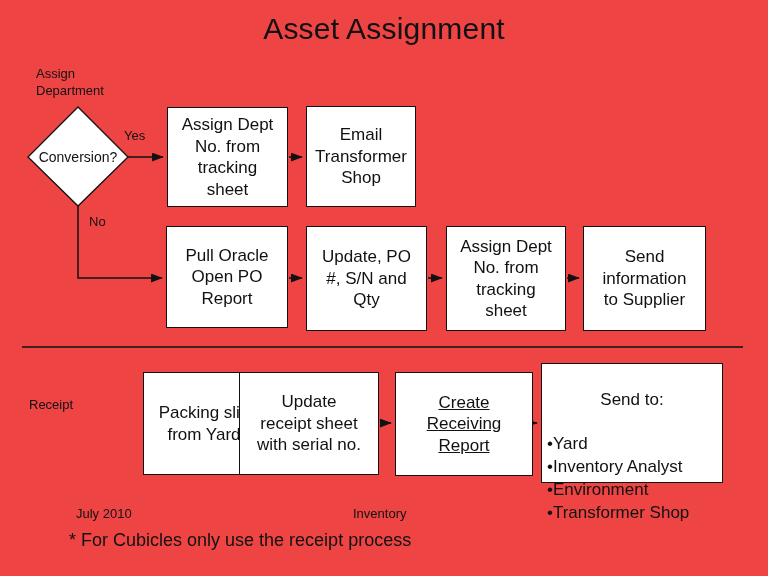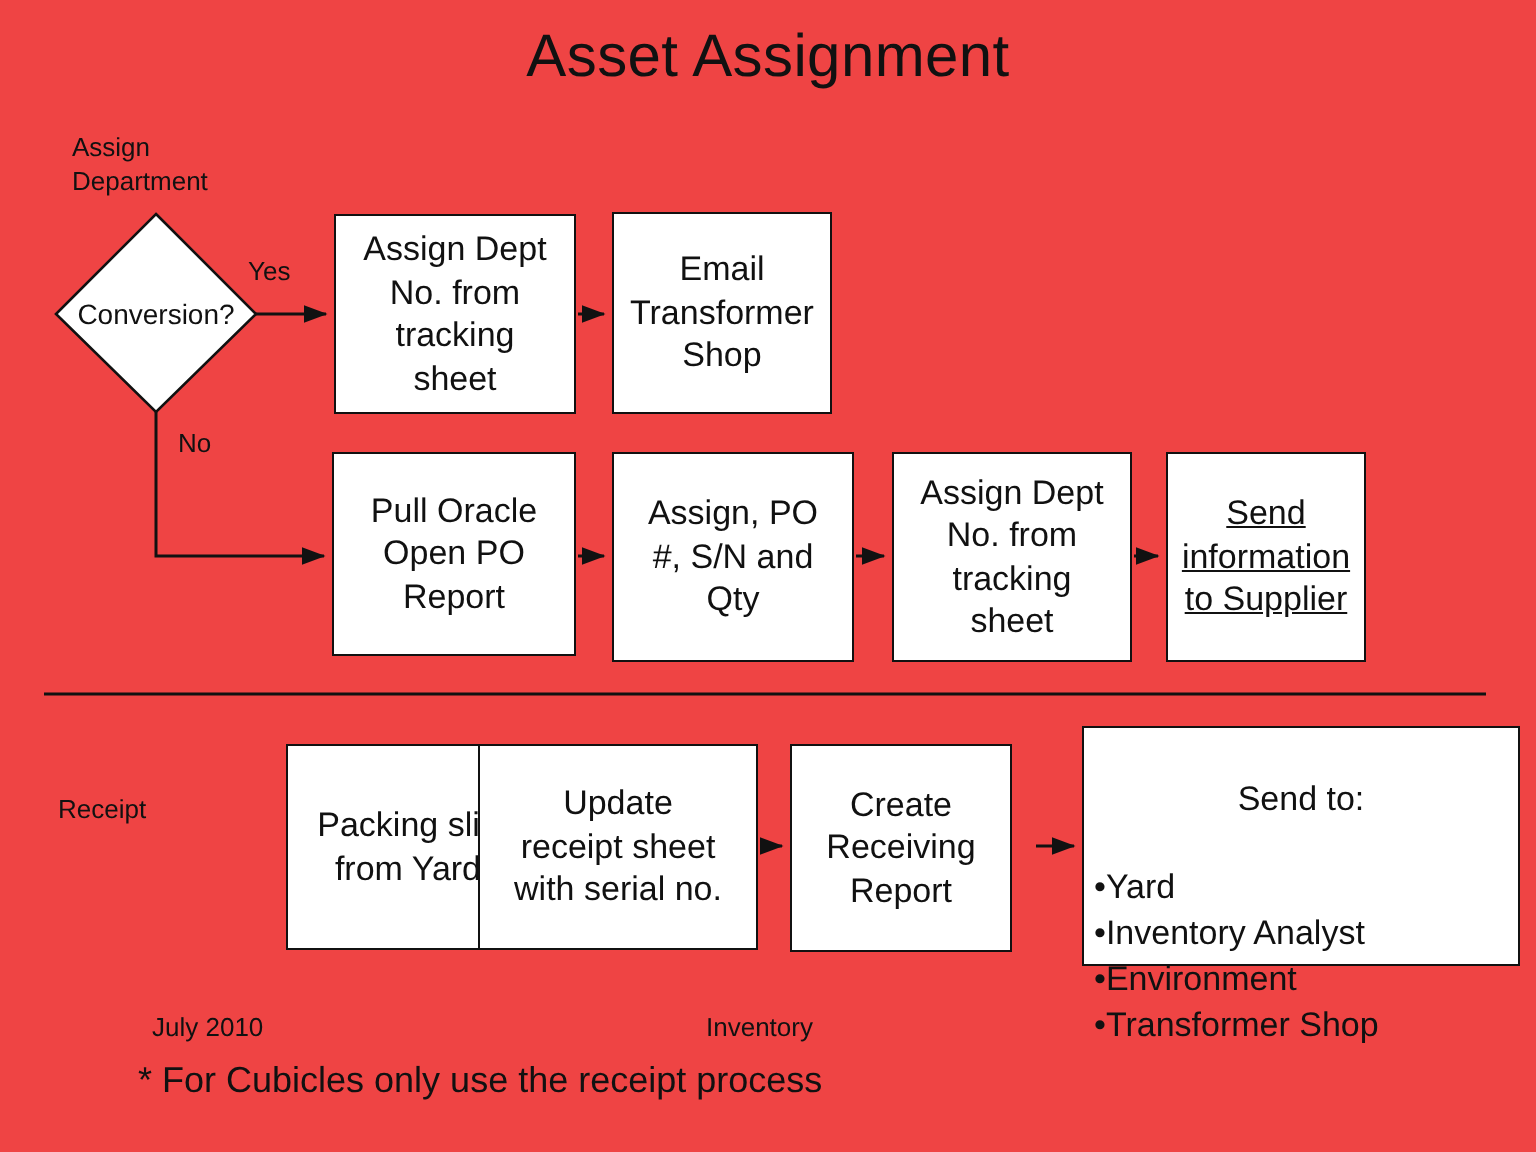--- a/index.html
+++ b/index.html
@@ -78,43 +78,43 @@
 No. from
 tracking
 sheet</div>
   <div class="box" style="left:306px; top:106px; width:110px; height:101px;">Email
 Transformer
 Shop</div>
 
   <div class="box" style="left:166px; top:226px; width:122px; height:102px;">Pull Oracle
 Open PO
 Report</div>
-  <div class="box" style="left:306px; top:226px; width:121px; height:105px;">Assign, PO
+  <div class="box" style="left:306px; top:226px; width:121px; height:105px;">Update, PO
 #, S/N and
 Qty</div>
   <div class="box" style="left:446px; top:226px; width:120px; height:105px;">Assign Dept
 No. from
 tracking
 sheet</div>
-  <div class="box" style="left:583px; top:226px; width:100px; height:105px;text-decoration:underline;">Send
+  <div class="box" style="left:583px; top:226px; width:123px; height:105px;">Send
 information
 to Supplier</div>
 
   <div class="label label-sm" style="left:29px; top:360px;margin-top:37px;">Receipt</div>
 
   <div class="box" style="left:99px; top:372px; width:122px; height:103px;margin-left:44px;">Packing slip
 from Yard</div>
   <div class="box" style="left:239px; top:372px; width:140px; height:103px;">Update
 receipt sheet
 with serial no.</div>
-  <div class="box" style="left:395px; top:372px; width:111px; height:104px;">Create
+  <div class="box" style="left:395px; top:372px; width:138px; height:104px;text-decoration:underline;">Create
 Receiving
 Report</div>
 
-  <div class="box sendto" style="left:541px; top:363px; width:219px; height:120px;">
+  <div class="box sendto" style="left:541px; top:363px; width:182px; height:120px;">
     <div class="sendto-heading">Send to:</div>
     <div class="sendto-items">
         <div>•Yard</div>
         <div>•Inventory Analyst</div>
         <div>•Environment</div>
         <div>•Transformer Shop</div>
       </div>
   </div>
 
   <div class="label" style="left:47px; top:506px; font-size:13px;margin-left:29px;">July 2010</div>

